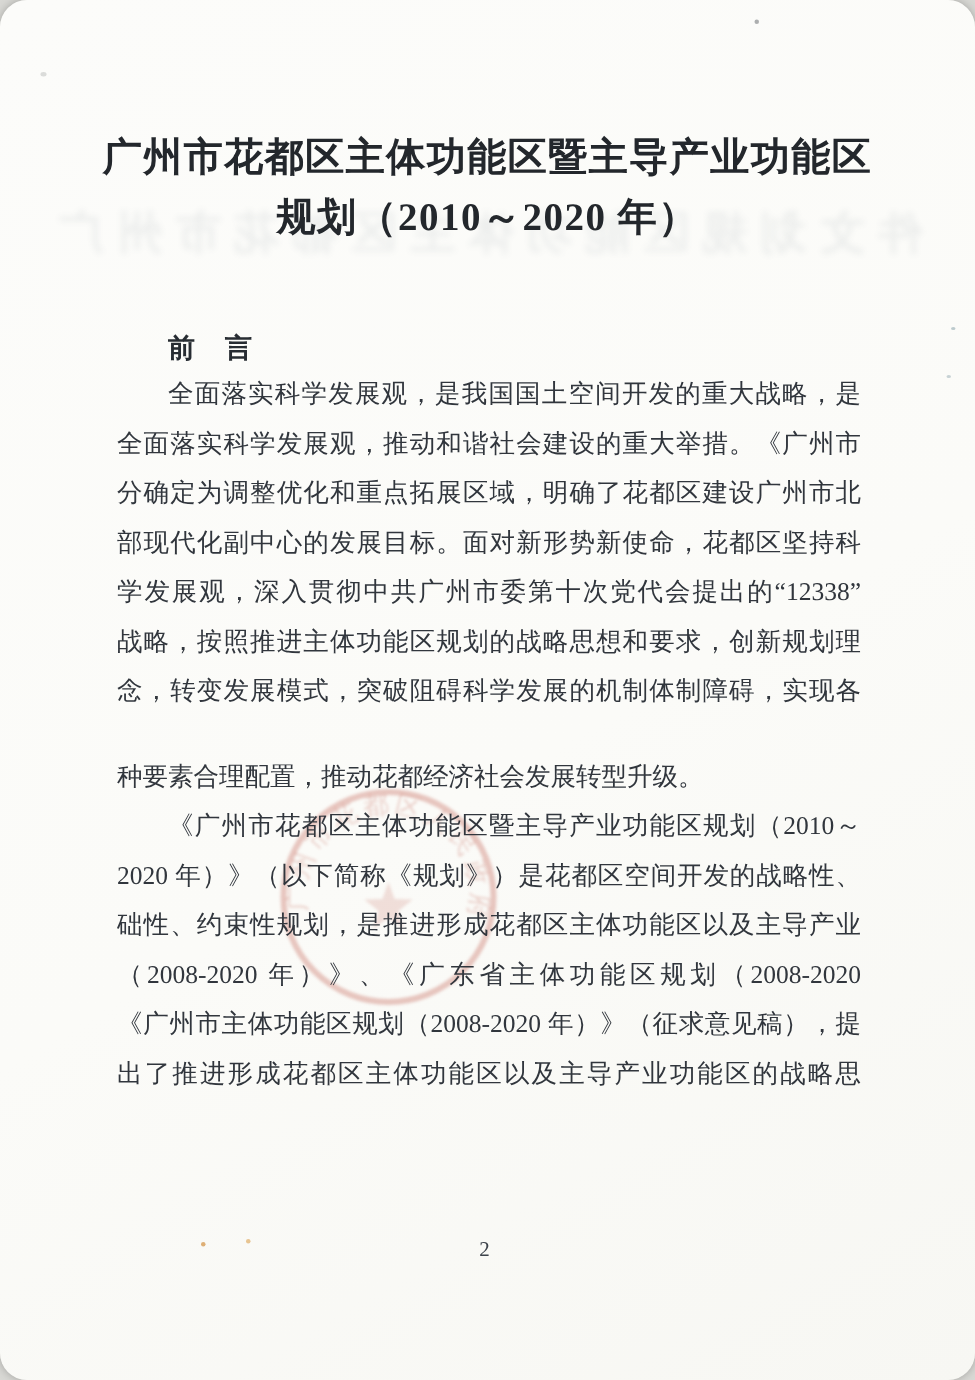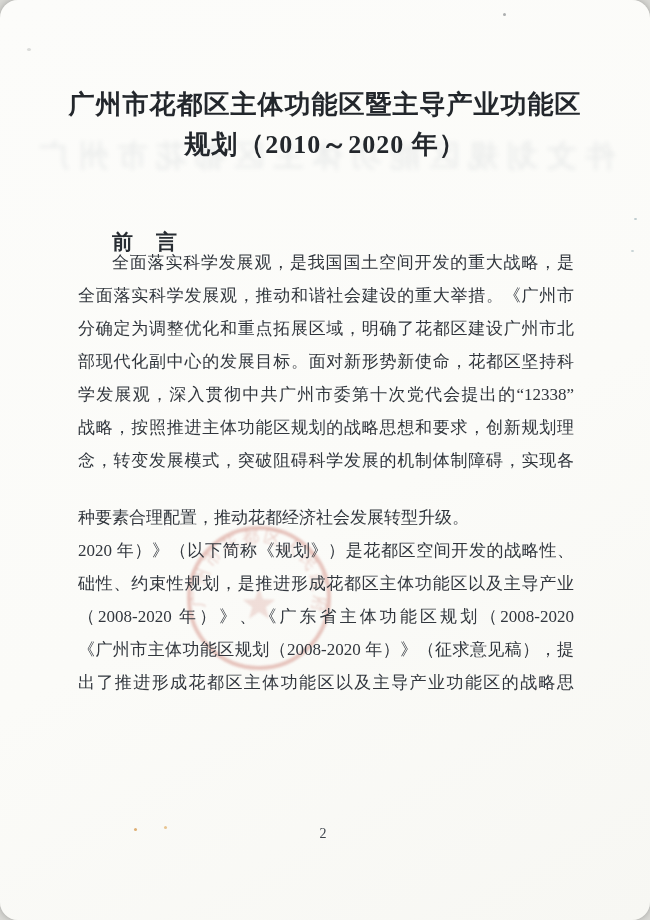--- a/index.html
+++ b/index.html
@@ -28,23 +28,23 @@
     letter-spacing:9px;
     color:#5d6d7a;
     opacity:.09;
     transform:scaleX(-1);
     filter:blur(2px);
     z-index:1;
     white-space:nowrap;
     overflow:hidden;
   }
   .preface-heading{
-    position:absolute;top:226px;left:112px;
+    position:absolute;top:216px;left:112px;
     margin:0;
-    font-size:21px;line-height:33px;font-weight:bold;
+    font-size:18px;line-height:33px;font-weight:bold;
     color:#272c32;letter-spacing:1px;
     z-index:3;
     text-align:right;
   }
   .body-text{
     position:absolute;top:246px;left:78px;width:496px;
     z-index:3;
   }
   .line{
     margin:0;
@@ -103,20 +103,21 @@
 
   <div class="body-text">
     <p class="line indent">全面落实科学发展观，是我国国土空间开发的重大战略，是</p>
     <p class="line">全面落实科学发展观，推动和谐社会建设的重大举措。《广州市</p>
     <p class="line">分确定为调整优化和重点拓展区域，明确了花都区建设广州市北</p>
     <p class="line">部现代化副中心的发展目标。面对新形势新使命，花都区坚持科</p>
     <p class="line">学发展观，深入贯彻中共广州市委第十次党代会提出的“12338”</p>
     <p class="line">战略，按照推进主体功能区规划的战略思想和要求，创新规划理</p>
     <p class="line">念，转变发展模式，突破阻碍科学发展的机制体制障碍，实现各</p>
     <p class="line para-end">种要素合理配置，推动花都经济社会发展转型升级。</p>
+    <p class="line indent">《广州市花都区主体功能区暨主导产业功能区规划（2010～</p>
     <p class="line">2020 年）》（以下简称《规划》）是花都区空间开发的战略性、基</p>
     <p class="line">础性、约束性规划，是推进形成花都区主体功能区以及主导产业</p>
     <p class="line">（2008-2020 年）》、《广东省主体功能区规划（2008-2020 年）》、</p>
     <p class="line">《广州市主体功能区规划（2008-2020 年）》（征求意见稿），提</p>
     <p class="line">出了推进形成花都区主体功能区以及主导产业功能区的战略思</p>
   </div>
 
   <div class="page-number">2</div>
 
   <div class="speck s1"></div>

